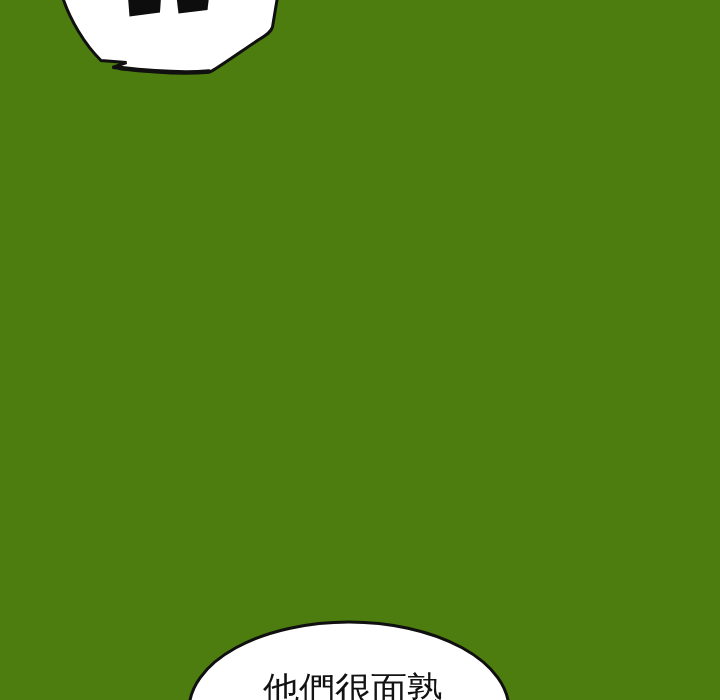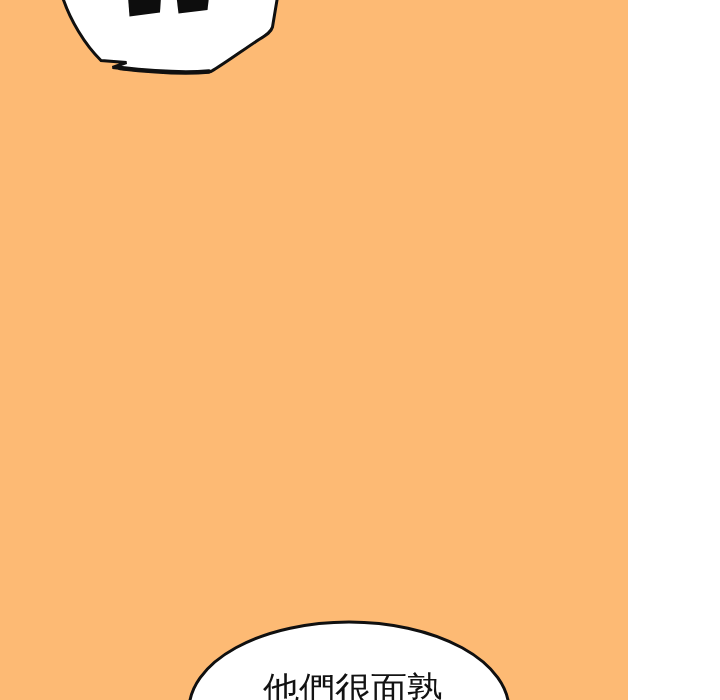--- a/index.html
+++ b/index.html
@@ -10,22 +10,22 @@
     width: 720px;
     height: 700px;
     overflow: hidden;
     position: relative;
     background: #ffffff;
     font-family: "DejaVu Sans", sans-serif;
   }
   .panel {
     position: absolute;
     left: 0; top: 0;
-    width: 628px; height: 700px;
-    background: #fdba74;
+    width: 720px; height: 700px;
+    background: #4d7c0f;
   }
   .panel svg {
     position: absolute;
     left: 0; top: 0;
     overflow: hidden;
   }
   .bubble-text {
     position: absolute;
     left: 263px;
     top: 670px;

